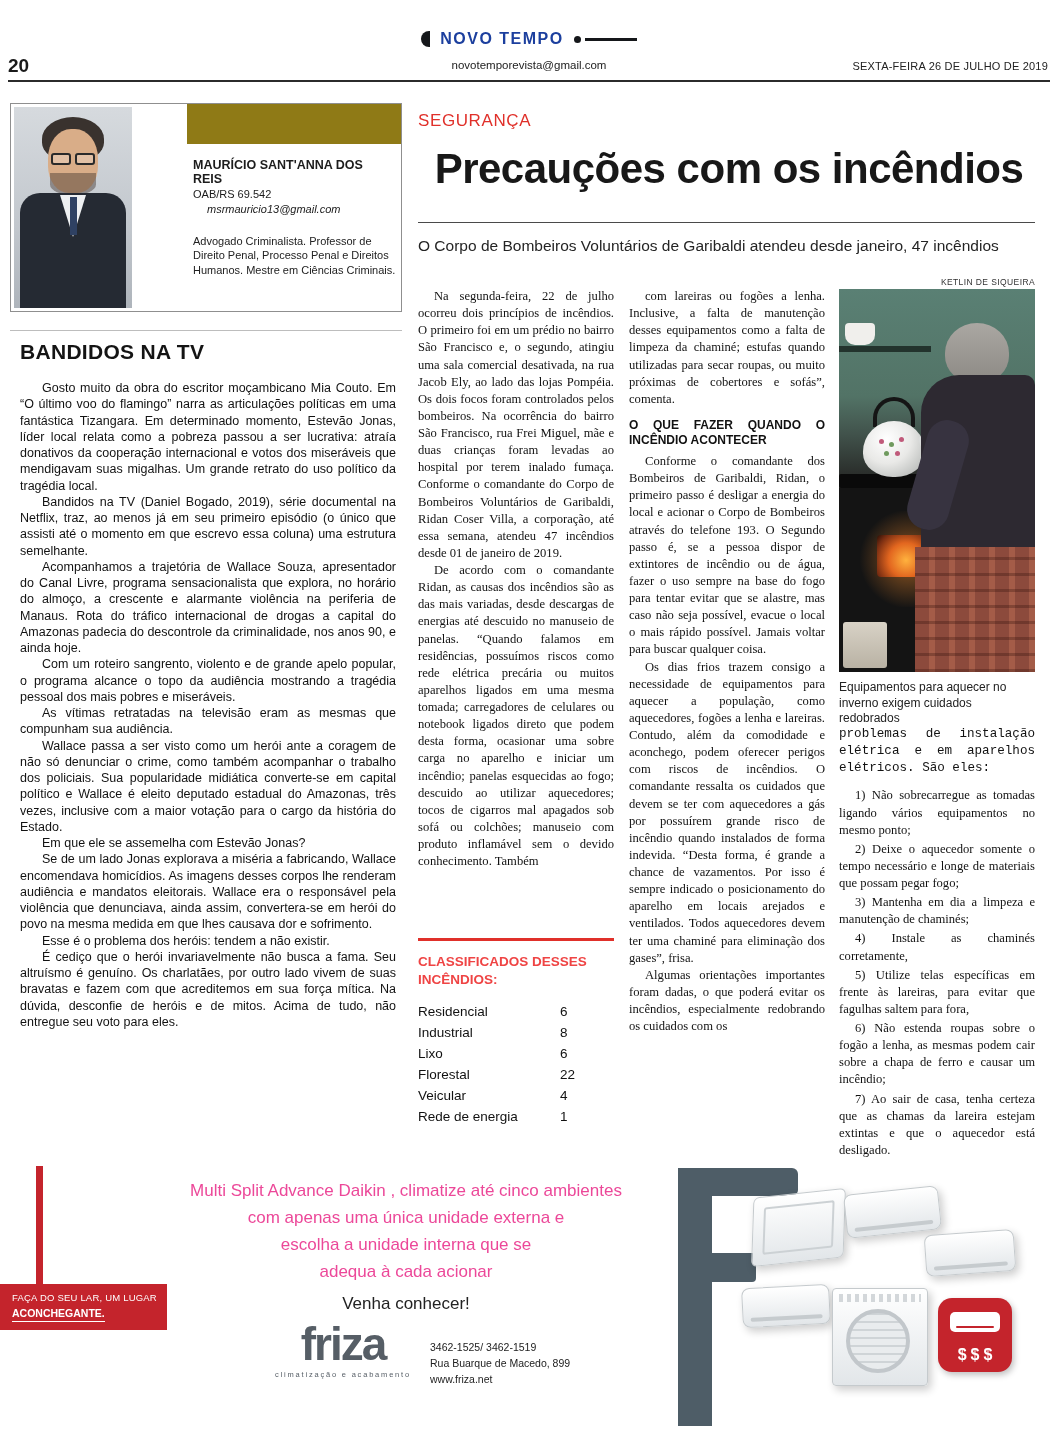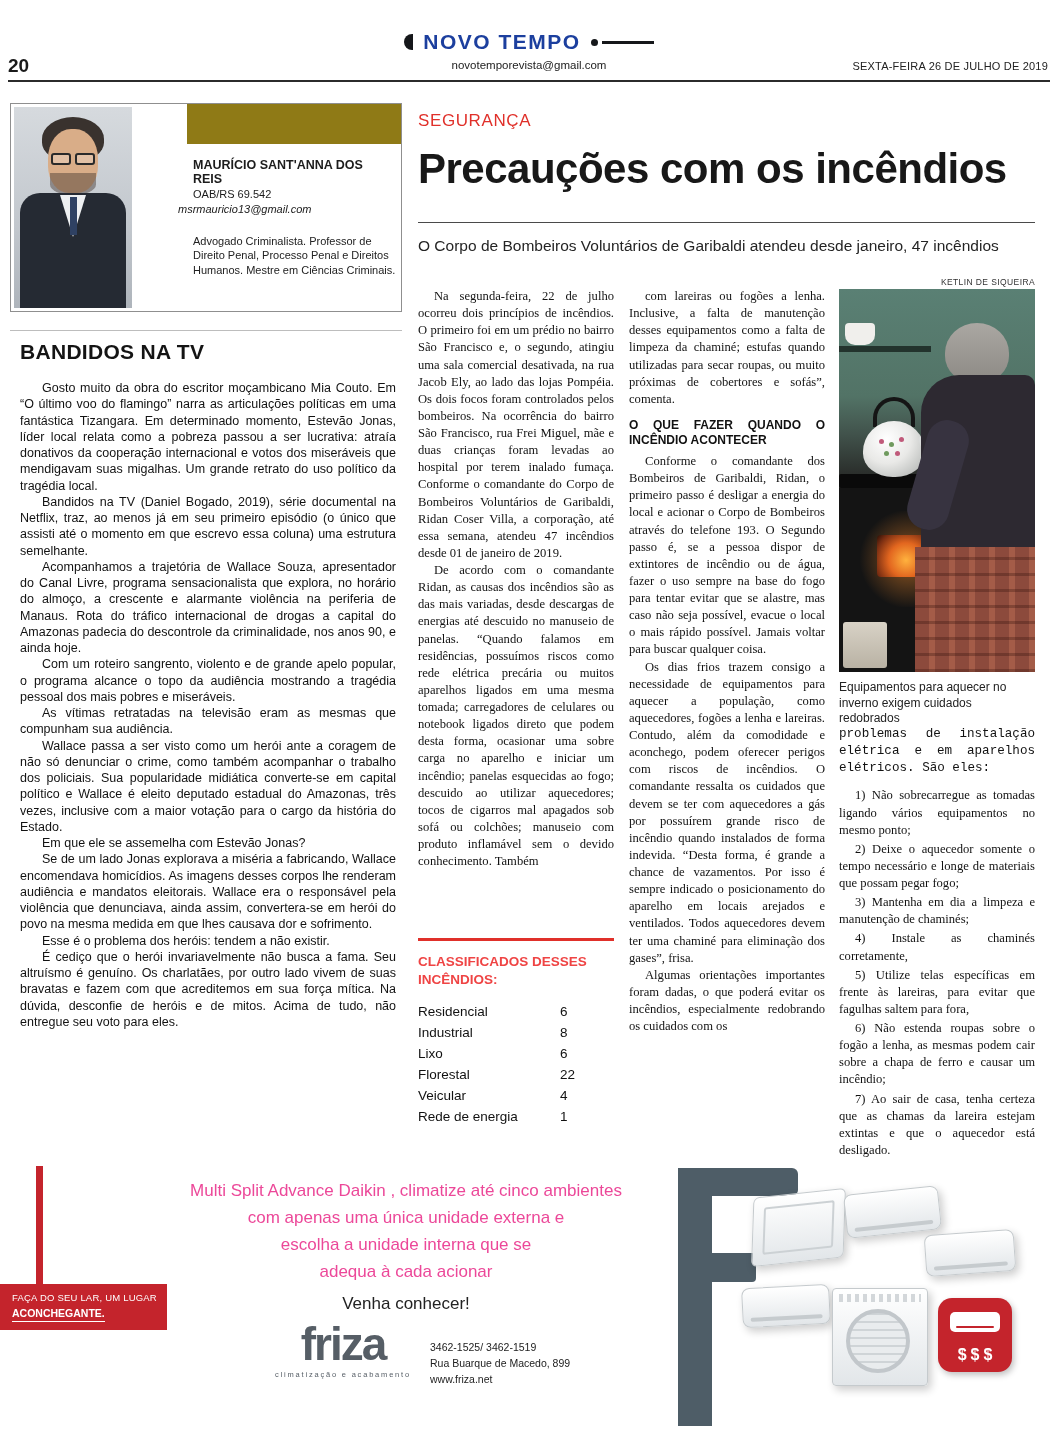--- a/index.html
+++ b/index.html
@@ -1,21 +1,21 @@
 <!DOCTYPE html>
 <html><head>
 <meta charset="utf-8">
 <style>
   * { margin:0; padding:0; box-sizing:border-box; }
   body { background:#d9d9d9; font-family:"Liberation Sans", sans-serif; }
   .page { position:relative; width:1058px; height:1443px; margin:0 auto; background:#ffffff; overflow:hidden; color:#1a1a1a; }
 
   
   .masthead-row { position:absolute; top:30px; left:0; width:100%; display:flex; justify-content:center; align-items:center; gap:10px; }
-  .masthead { color:#1c3f9e; font-size:21px; font-weight:bold; letter-spacing:1.5px; }
+  .masthead { color:#1c3f9e; font-size:16px; font-weight:bold; letter-spacing:1.5px; }
   .deco-half { width:9px; height:16px; background:#15171a; border-radius:9px 0 0 9px; }
   .deco-dotline { display:flex; align-items:center; gap:4px; }
   .deco-dot { width:7px; height:7px; background:#15171a; border-radius:50%; }
   .deco-line { width:52px; height:3px; background:#15171a; }
   .mast-email { position:absolute; top:59px; left:0; width:100%; text-align:center; font-size:11.5px; color:#222; }
   .page-num { position:absolute; top:55px; left:8px; font-size:19px; font-weight:bold; }
   .issue-date { position:absolute; top:60px; right:10px; font-size:11px; letter-spacing:.2px; color:#222; }
   .header-rule { position:absolute; top:80px; left:8px; width:1042px; border-top:2px solid #2b2b2b; }
 
   
@@ -25,32 +25,32 @@
   .ap-face { position:absolute; left:34px; top:22px; width:50px; height:64px; background:#d9ad88; border-radius:46% 46% 42% 42%; }
   .ap-glasses { position:absolute; left:37px; top:46px; width:44px; height:13px; display:flex; gap:4px; }
   .ap-lens { flex:1; height:12px; border:2px solid #2a2a2a; border-radius:3px; background:rgba(255,255,255,.25); }
   .ap-beard { position:absolute; left:36px; top:66px; width:46px; height:22px; background:rgba(66,54,46,.45); border-radius:0 0 48% 48%; }
   .ap-suit { position:absolute; left:6px; top:86px; width:106px; height:118px; background:#252a33; border-radius:20px 20px 0 0; }
   .ap-shirt { position:absolute; left:46px; top:88px; width:26px; height:42px; background:#eef0f2; clip-path:polygon(0 0,100% 0,50% 100%); }
   .ap-tie { position:absolute; left:56px; top:90px; width:7px; height:38px; background:#2f4163; }
   .gold-block { position:absolute; left:176px; top:0; right:0; height:40px; background:#8f7a16; }
   .author-name { position:absolute; left:182px; top:54px; width:202px; font-size:12.5px; font-weight:bold; color:#1c1c1c; }
   .author-reg { position:absolute; left:182px; top:84px; font-size:11px; }
-  .author-email { position:absolute; left:167px; top:99px; font-size:11px; font-style:italic; }
+  .author-email { position:absolute; left:196px; top:99px; font-size:11px; font-style:italic; }
   .author-bio { position:absolute; left:182px; top:130px; width:206px; font-size:11px; line-height:1.3; color:#222; }
 
   
   .opinion-rule { position:absolute; left:10px; top:330px; width:392px; border-top:1px solid #bdbdbd; }
   .opinion-title { position:absolute; left:20px; top:340px; font-size:21px; font-weight:bold; letter-spacing:.3px; color:#141414; }
   .opinion-body { position:absolute; left:20px; top:380px; width:376px; font-size:12.5px; line-height:1.3; text-align:justify; color:#121212; }
   .opinion-body p { text-indent:22px; }
 
   
   .kicker { position:absolute; left:418px; top:111px; font-size:17px; font-weight:normal; letter-spacing:.6px; color:#e0302a; }
-  .headline { position:absolute; left:418px; top:146px; width:622px; font-size:42px; font-weight:bold; letter-spacing:-.5px; color:#181818; line-height:1.1; }
+  .headline { position:absolute; left:418px; top:146px; width:622px; font-size:42px; font-weight:bold; letter-spacing:-.5px; color:#181818; line-height:1.1;text-align:center; }
   .headline-rule { position:absolute; left:418px; top:222px; width:617px; border-top:1px solid #4a4a4a; }
   .subtitle { position:absolute; left:418px; top:237px; width:617px; font-size:15.5px; color:#242424; }
 
   .col { position:absolute; top:288px; width:196px; font-family:"Liberation Serif", serif; font-size:12.6px; line-height:1.36; text-align:justify; color:#121212; }
   .col p { text-indent:16px; }
   .col1 { left:418px; } .col2 { left:629px; }
   .col-subhead { font-family:"Liberation Sans", sans-serif; font-weight:bold; font-size:12px; line-height:1.3; margin:10px 0 4px 0; text-indent:0; color:#111; }
 
   .classificados { position:absolute; left:418px; top:938px; width:196px; font-family:"Liberation Sans", sans-serif; }
   .class-rule { border-top:3px solid #e0302a; margin-bottom:12px; }

